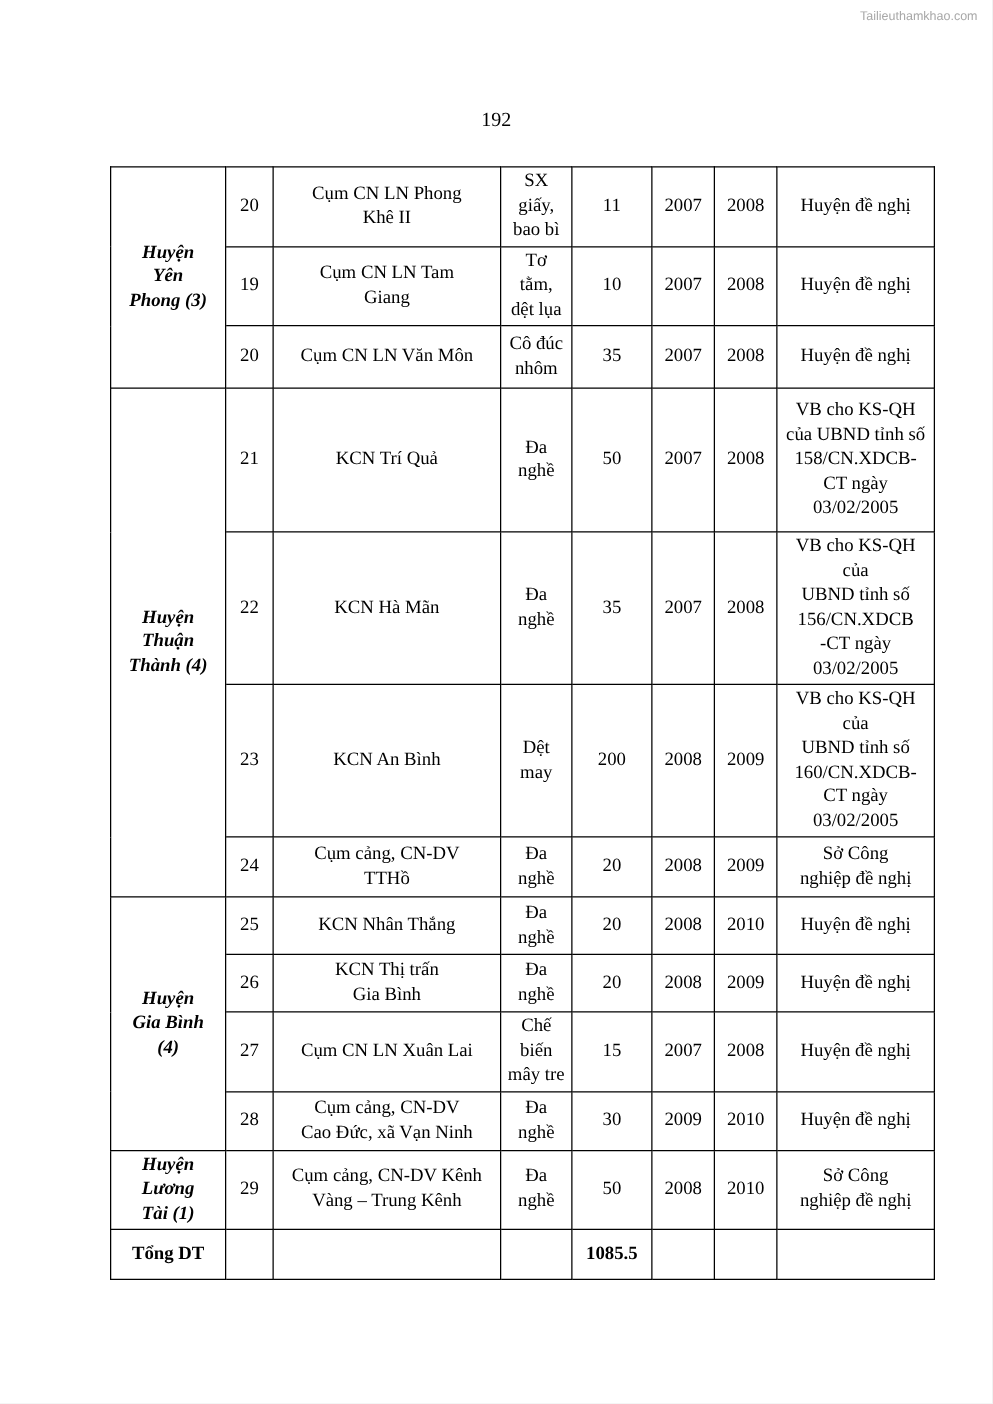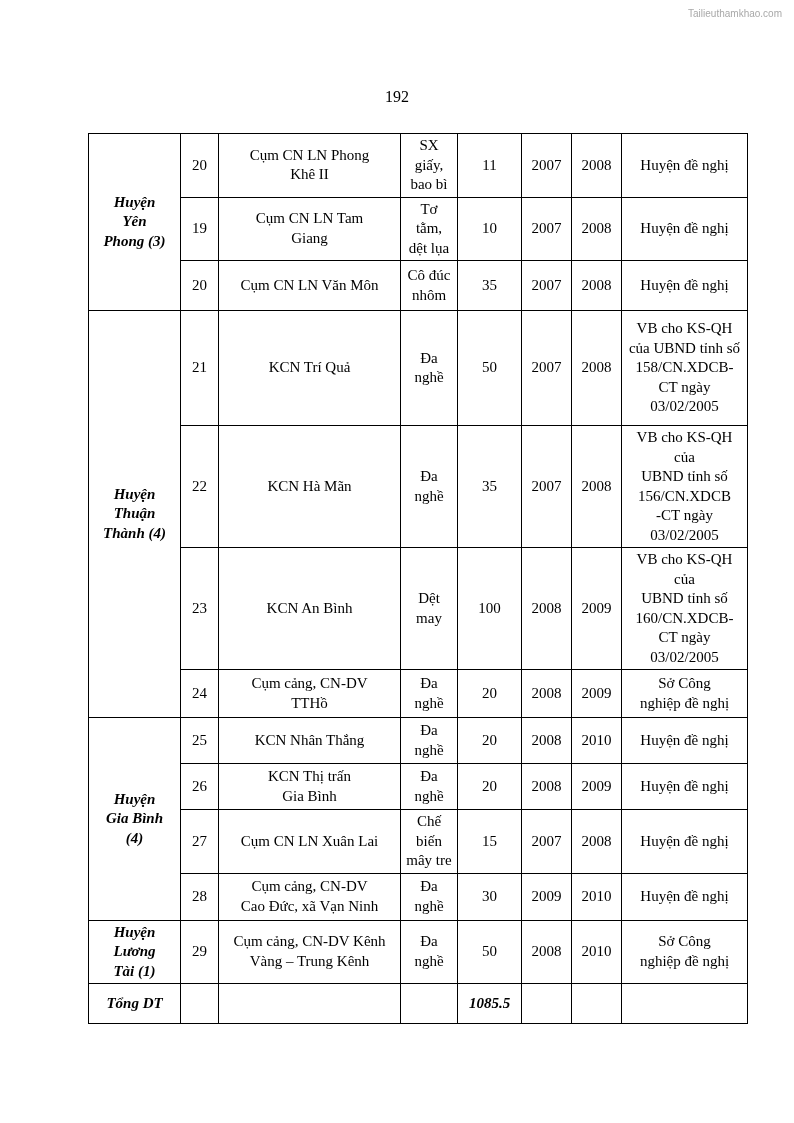--- a/index.html
+++ b/index.html
@@ -142,21 +142,21 @@
 UBND tỉnh số
 156/CN.XDCB
 -CT ngày
 03/02/2005</td>
       </tr>
       <tr style="height:104px;">
         <td>23</td>
         <td>KCN An Bình</td>
         <td>Dệt
 may</td>
-        <td>100</td>
+        <td>200</td>
         <td>2008</td>
         <td>2009</td>
         <td class="small-note">VB cho KS-QH của
 UBND tỉnh số
 160/CN.XDCB-
 CT ngày 03/02/2005</td>
       </tr>
       <tr style="height:48px;padding-left:48px;">
         <td>24</td>
         <td>Cụm cảng, CN-DV
@@ -225,21 +225,21 @@
 Vàng – Trung Kênh</td>
         <td>Đa
 nghề</td>
         <td>50</td>
         <td>2008</td>
         <td>2010</td>
         <td>Sở Công
 nghiệp đề nghị</td>
       </tr>
 
-      <tr style="height:40px;font-style:italic;">
+      <tr style="height:40px;">
         <td class="bold">Tổng DT</td>
         <td></td>
         <td></td>
         <td></td>
         <td class="bold">1085.5</td>
         <td></td>
         <td></td>
         <td></td>
       </tr>
     </tbody>

